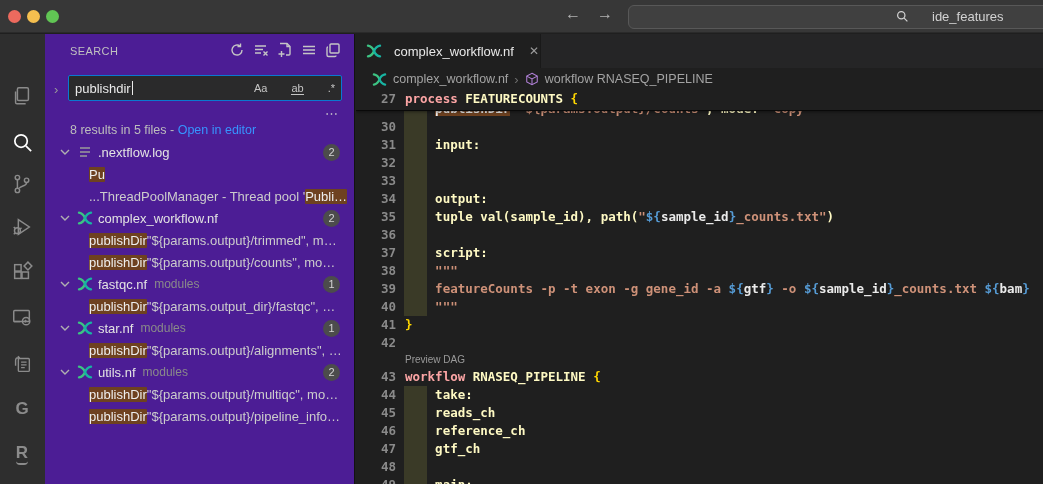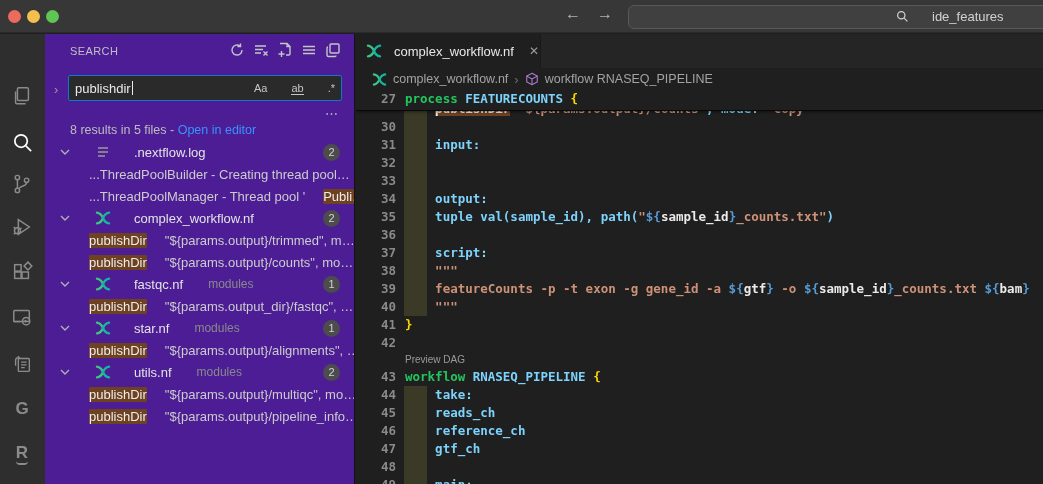--- a/index.html
+++ b/index.html
@@ -37,21 +37,21 @@
   #search-query { color:#eaeaea; font-size:13px; }
   #caret { display:inline-block; width:1.5px; height:14px; background:#eaeaea; margin-left:1px; vertical-align:-2px;}
   #search-toggles { margin-left:auto; display:flex; gap:24px; color:#c5c5c5; font-size:11px; align-items:center;}
   #tgl-word { border-bottom:1px solid #c5c5c5; }
   #more-dots { position:absolute; right:15px; top:72px; color:#cfcfcf; font-size:13px; letter-spacing:1px;}
 
   #summary { position:absolute; left:25px; top:89px; font-size:12.5px; color:#bdbdbd; white-space:nowrap;}
   #summary a { color:#3794ff; text-decoration:none; }
 
   #results-list { position:absolute; left:0; top:107px; right:0; }
-  .res-row { height:22px; display:flex; align-items:center; white-space:nowrap; overflow:hidden; font-size:13px; color:#d9d9d9;gap:18px;}
+  .res-row { height:22px; display:flex; align-items:center; white-space:nowrap; overflow:hidden; font-size:13px; color:#d9d9d9;}
   .res-row.file { padding-left:12px; }
   .res-row.match { padding-left:44px; color:#cccccc;}
   .res-chevron { width:16px; height:16px; margin-right:4px; flex:0 0 auto;}
   .res-icon { width:16px; height:16px; margin-right:5px; flex:0 0 auto;}
   .res-name { color:#e3e3e3; }
   .res-dir { color:#8a8a8a; font-size:12px; margin-left:7px;}
   .res-badge { margin-left:auto; margin-right:14px; flex:0 0 auto; min-width:17px; height:17px; border-radius:10px;
     background:#4c4c4c; color:#d4d4d4; font-size:11px; line-height:17px; text-align:center; padding:0 4px;}
   .hl { background:#6e4120; color:#eeeeee; border-radius:1px;}
 
@@ -71,21 +71,21 @@
   .block-bar { position:absolute; left:48px; width:23px; background:#3a3a27; z-index:0;}
   #bar1 { top:21px; height:205px; } #bar2 { top:296px; height:98px; }
   #sticky { position:absolute; left:0; top:0; right:0; height:20px; background:#1f1f1f; z-index:3;
     box-shadow:0 2px 3px rgba(0,0,0,.45); }
   #lines-wrap { position:absolute; left:0; top:20px; right:0; bottom:0; z-index:1;}
   #sliver { height:8px; overflow:hidden; border-top:1px solid #0f0f0f; }
   #sliver .code-line { margin-top:-11px; }
   .code-line { height:18px; line-height:18px; display:flex; }
   .ln { width:40px; text-align:right; color:#8a8a8a; flex:0 0 auto; font-weight:600;}
   .code-text { padding-left:9px; white-space:pre; }
-  .tk-kw{ color:#22c55e; } .tk-pl{ color:#7dd3fc; } .tk-st{ color:#ce9178; }
+  .tk-kw{ color:#fca5a5; } .tk-pl{ color:#fef9c3; } .tk-st{ color:#ce9178; }
   .tk-br{ color:#ffd700; } .tk-in{ color:#569cd6; } .tk-vr{ color:#eaeaea; }
   .tk-match{ background:#6e4120; color:#eeeeee; }
   .codelens { height:16px; line-height:15px; padding-left:49px; font-family:"Liberation Sans", sans-serif;
     font-size:10px; color:#9a9a9a; font-weight:normal;}
 </style>
 </head>
 <body>
 
 <div id="titlebar">
   <span class="tl" id="tl-close"></span>
@@ -212,21 +212,20 @@
         <span class="res-chevron"><svg width="16" height="16" viewBox="0 0 16 16" fill="none" stroke="#b0b0b0" stroke-width="1.4">
             <path d="M4 6 L8 10 L12 6"></path>
           </svg></span>
         <span class="res-icon"><svg width="16" height="16" viewBox="0 0 16 16" fill="none" stroke="#9a9a9a" stroke-width="1.5">
             <path d="M3 4 h10 M3 8 h10 M3 12 h7"></path>
           </svg></span>
         <span class="res-name">.nextflow.log</span>
         <span class="res-badge">2</span>
       </div>
       <div class="res-row match">
-        <span>...ThreadPoolBuilder - Creating thread pool…</span>
         <span class="hl">Pu</span>
       </div>
       <div class="res-row match">
         <span>...ThreadPoolManager - Thread pool '</span>
         <span class="hl">Publi…</span>
       </div>
       <div class="res-row file">
         <span class="res-chevron"><svg width="16" height="16" viewBox="0 0 16 16" fill="none" stroke="#b0b0b0" stroke-width="1.4">
             <path d="M4 6 L8 10 L12 6"></path>
           </svg></span>

